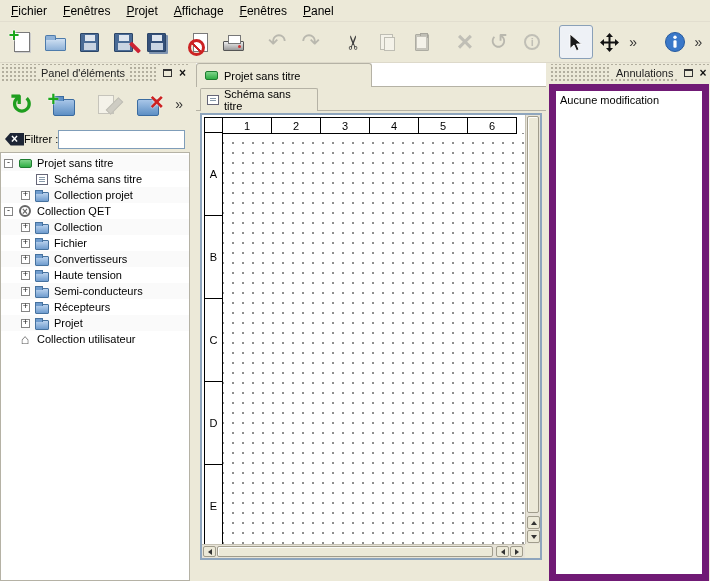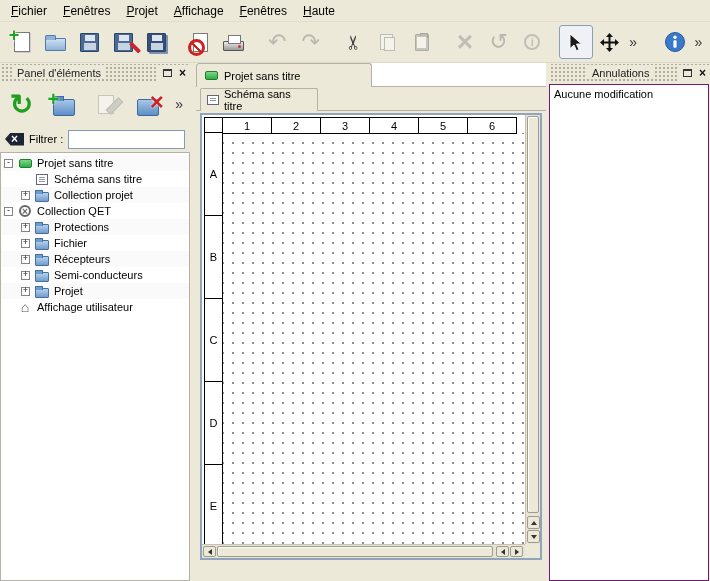--- a/index.html
+++ b/index.html
@@ -56,40 +56,40 @@
   .rotate-icon::before { content:"↺"; font-size:22px; color:#7d7d7d; }
   .element-info-icon { width:16px; height:16px; border:2px solid #8d8d8d; border-radius:50%; }
   .element-info-icon::before { content:"i"; position:absolute; left:0; right:0; top:0; bottom:0;
        display:flex; align-items:center; justify-content:center; font-weight:bold; font-size:11px; color:#8d8d8d; }
   .overflow-glyph { font-size:14px; color:#333; }
   .tbtn.narrow { width:14px; }
 
   
   .left-panel { position:absolute; top:64px; left:0; width:190px; bottom:0; }
   .panel-titlebar { height:18px; display:flex; align-items:center; position:relative;
-      background-image:radial-gradient(#b2ae9e 1px, transparent 1.2px); background-size:4px 4px; background-position:1px 2px; }
+      background-image:radial-gradient(#b2ae9e 1px, transparent 1.2px); background-size:4px 4px; background-position:1px 2px;padding-left:24px; }
   .panel-title { background:#ece9d8; padding:0 5px; font-size:11px; color:#222; margin-left:12px; white-space:nowrap; }
   .panel-btns { margin-left:auto; display:flex; background:#ece9d8; padding-left:2px; }
   .pbtn { width:15px; height:15px; display:flex; align-items:center; justify-content:center; }
   .float-glyph { width:9px; height:8px; border:1px solid #333; border-top:2px solid #333; display:block; }
   .close-glyph { font-size:12px; font-weight:bold; color:#111; font-style:normal; line-height:1; }
 
   .left-toolbar { height:44px; display:flex; align-items:center; gap:7px; padding:0 4px; }
   .lbtn { width:36px; height:36px; display:flex; align-items:center; justify-content:center; position:relative; }
   .lbtn.dis { opacity:.45; filter:grayscale(1); }
   .reload-collections-icon::before { content:"↻"; font-size:28px; font-weight:bold; color:#1f9e1f; }
   .new-element-icon { width:22px; height:17px; background:linear-gradient(#a8c6e8,#5d8fc4); border:1px solid #3a6ba0; border-radius:2px; margin-top:6px; }
   .new-element-icon::before { content:""; position:absolute; top:-4px; left:-1px; width:9px; height:4px; background:#5d8fc4; border:1px solid #3a6ba0; border-bottom:none; }
   .new-element-icon::after { content:"+"; position:absolute; left:-6px; top:-12px; color:#1ca81c; font-size:20px; font-weight:bold; text-shadow:0 0 2px #fff; }
   .edit-element-icon { width:16px; height:19px; background:#fff; border:1px solid #999; }
   .edit-element-icon::after { content:""; position:absolute; right:-5px; top:1px; width:5px; height:16px; background:#caa48e; border:1px solid #987; transform:rotate(45deg); }
   .delete-element-icon { width:22px; height:17px; background:linear-gradient(#a8c6e8,#5d8fc4); border:1px solid #3a6ba0; border-radius:2px; margin-top:6px; }
   .delete-element-icon::after { content:"×"; position:absolute; right:-6px; top:-12px; color:#cc2222; font-size:24px; font-weight:bold; text-shadow:0 0 2px #fff; }
 
-  .filter-row { height:26px; display:flex; align-items:center; gap:5px; padding:0 5px; }
+  .filter-row { height:26px; display:flex; align-items:center; padding:0 5px; }
   .clear-filter-icon { width:19px; height:13px; background:#1d2535; clip-path:polygon(30% 0,100% 0,100% 100%,30% 100%,0 50%); flex:none; }
   .clear-filter-icon::after { content:"×"; position:absolute; left:6px; top:-1px; color:#fff; font-size:12px; font-weight:bold; }
   .filter-label { font-size:11px; }
   .filter-input { flex:1; height:19px; background:#fff; border:1px solid #7f9db9; font:11px "Liberation Sans",sans-serif; padding:0 2px; min-width:0; }
 
   .tree { position:absolute; top:88px; left:0; right:0; bottom:0; background:#fff;
           border:1px solid #b5b2a5; overflow:hidden; padding-top:2px; }
   .tree-row { height:16px; display:flex; align-items:center; gap:4px; padding-left:3px; }
   .tree-row:nth-child(odd) { background:#fafafa; }
   .tree-row.lvl1 { padding-left:20px; }
@@ -152,41 +152,41 @@
   .hs-b1 { right:16px; top:1px; height:11px; }
   .hs-b2 { right:2px; top:1px; height:11px; }
   .t-up { width:0; height:0; border-left:3px solid transparent; border-right:3px solid transparent; border-bottom:4px solid #333; }
   .t-down { width:0; height:0; border-left:3px solid transparent; border-right:3px solid transparent; border-top:4px solid #333; }
   .t-left { width:0; height:0; border-top:3px solid transparent; border-bottom:3px solid transparent; border-right:4px solid #333; }
   .t-right { width:0; height:0; border-top:3px solid transparent; border-bottom:3px solid transparent; border-left:4px solid #333; }
 
   
   .right-panel { position:absolute; left:549px; top:64px; right:0; bottom:0; }
   .right-panel .panel-title { margin-left:38px; }
-  .undo-content { position:absolute; top:20px; left:0; right:1px; bottom:0; background:#fff; border:1px solid #701a75; padding:3px 4px; }
+  .undo-content { position:absolute; top:20px; left:0; right:1px; bottom:0; background:#fff; border:7px solid #701a75; padding:3px 4px; }
 </style>
 </head>
 <body>
 
 <div class="app">
 
   <div class="menubar">
 
       <div class="menu-item">Fichier</div>
 
       <div class="menu-item">Fenêtres</div>
 
       <div class="menu-item">Projet</div>
 
       <div class="menu-item">Affichage</div>
 
 
       <div class="menu-item">Fenêtres</div>
 
-      <div class="menu-item">Haute</div>
+      <div class="menu-item">Panel</div>
     </div>
 
   <div class="toolbar">
     <div class="tbtn">
         <span class="icon new-document-icon"></span>
       </div>
     <div class="tbtn">
         <span class="icon open-document-icon"></span>
       </div>
     <div class="tbtn">
@@ -326,65 +326,79 @@
             <span class="ticon qet-icon"></span>
           </span>
           <span class="tree-label">Collection QET</span>
         </div>
 
         <div class="tree-row lvl1">
           <span class="expander exp-plus"></span>
           <span class="tree-ico">
             <span class="ticon folder-icon"></span>
           </span>
-          <span class="tree-label">Protections</span>
+          <span class="tree-label">Collection</span>
         </div>
 
         <div class="tree-row lvl1">
           <span class="expander exp-plus"></span>
           <span class="tree-ico">
             <span class="ticon folder-icon"></span>
           </span>
           <span class="tree-label">Fichier</span>
         </div>
 
 
-
-
+        <div class="tree-row lvl1">
+          <span class="expander exp-plus"></span>
+          <span class="tree-ico">
+            <span class="ticon folder-icon"></span>
+          </span>
+          <span class="tree-label">Convertisseurs</span>
+        </div>
+
+        <div class="tree-row lvl1">
+          <span class="expander exp-plus"></span>
+          <span class="tree-ico">
+            <span class="ticon folder-icon"></span>
+          </span>
+          <span class="tree-label">Haute tension</span>
+        </div>
+
+
+        <div class="tree-row lvl1">
+          <span class="expander exp-plus"></span>
+          <span class="tree-ico">
+            <span class="ticon folder-icon"></span>
+          </span>
+          <span class="tree-label">Semi-conducteurs</span>
+        </div>
 
         <div class="tree-row lvl1">
           <span class="expander exp-plus"></span>
           <span class="tree-ico">
             <span class="ticon folder-icon"></span>
           </span>
           <span class="tree-label">Récepteurs</span>
-        </div>
-
-        <div class="tree-row lvl1">
-          <span class="expander exp-plus"></span>
-          <span class="tree-ico">
-            <span class="ticon folder-icon"></span>
-          </span>
-          <span class="tree-label">Semi-conducteurs</span>
         </div>
 
         <div class="tree-row lvl1">
           <span class="expander exp-plus"></span>
           <span class="tree-ico">
             <span class="ticon folder-icon"></span>
           </span>
           <span class="tree-label">Projet</span>
         </div>
 
         <div class="tree-row lvl0">
           <span class="expander exp-none"></span>
           <span class="tree-ico">
             <span class="ticon home-icon"></span>
           </span>
-          <span class="tree-label">Affichage utilisateur</span>
+          <span class="tree-label">Collection utilisateur</span>
         </div>
       </div>
   </div>
 
   <div class="tabbar">
     <div class="project-tab">
       <span class="tab-ico-project"></span>
       <span>Projet sans titre</span>
     </div>
   </div>

